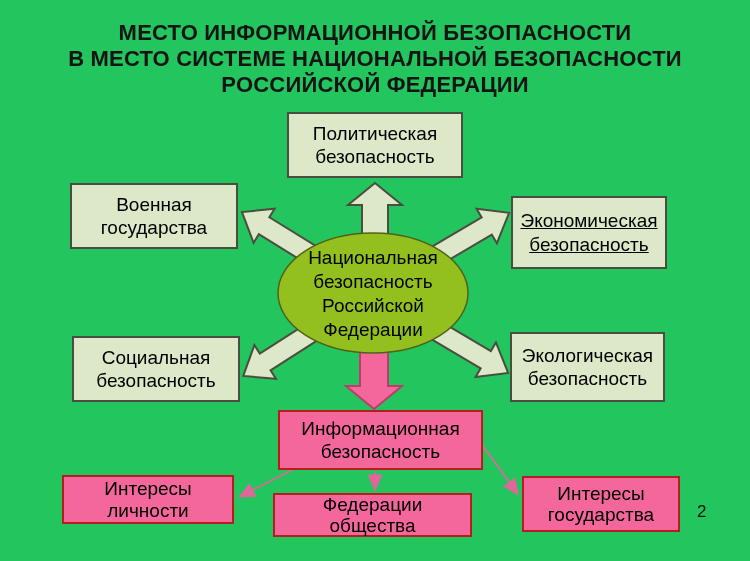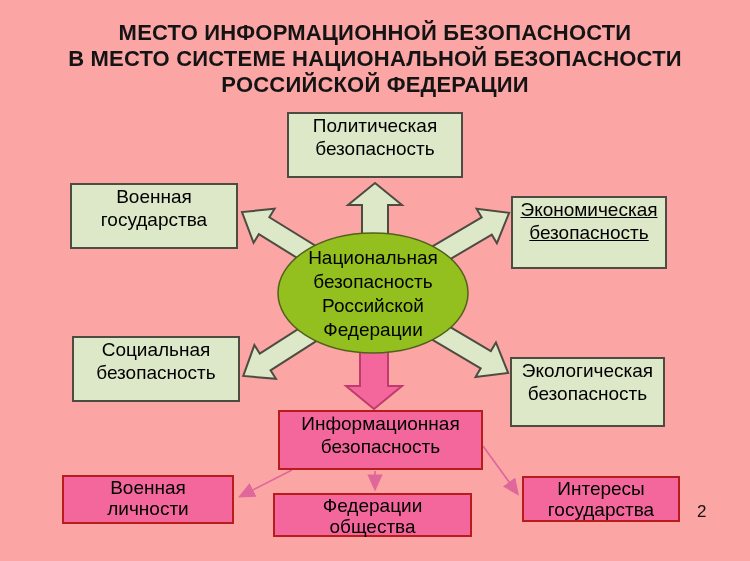--- a/index.html
+++ b/index.html
@@ -1,25 +1,25 @@
 <!DOCTYPE html>
 <html><head>
 <meta charset="utf-8">
 <style>
   html,body{margin:0;padding:0;background:#fff;}
   .stage{
-    position:relative;width:750px;height:561px;background:#fca5a5;
+    position:relative;width:750px;height:561px;background:#22c55e;
     font-family:"Liberation Sans","DejaVu Sans",sans-serif;color:#000;overflow:hidden;
   }
   .title{
     position:absolute;top:20px;left:0;width:750px;text-align:center;
     font-size:22px;line-height:26px;font-weight:bold;color:#141414;letter-spacing:.2px;
   }
   .box{
-    position:absolute;display:flex;justify-content:center;
+    position:absolute;display:flex;align-items:center;justify-content:center;
     text-align:center;font-size:19px;line-height:1.22;box-sizing:border-box;
   }
   .green{background:#dde8c8;border:2px solid #4c4c40;}
   .pink{background:#f4679c;border:2px solid #b91c1c;}
   .ellipse-label{
     position:absolute;left:288px;top:246px;width:170px;text-align:center;
     font-size:19px;line-height:24px;
   }
   svg.layer{position:absolute;left:0;top:0;}
   .pagenum{position:absolute;left:697px;top:502px;font-size:17px;color:#111;}
@@ -77,35 +77,35 @@
   </div>
 
   <div class="box green" style="left:511px;top:196px;width:156px;height:73px;text-decoration:underline;">
     <span>Экономическая безопасность</span>
   </div>
 
   <div class="box green" style="left:72px;top:336px;width:168px;height:66px;">
     <span>Социальная безопасность</span>
   </div>
 
-  <div class="box green" style="left:510px;top:332px;width:155px;height:70px;margin-top:25px;">
+  <div class="box green" style="left:510px;top:332px;width:155px;height:70px;">
     <span>Экологическая безопасность</span>
   </div>
 
   <div class="box pink" style="left:278px;top:410px;width:205px;height:60px;">
     <span>Информационная безопасность</span>
   </div>
 
   <div class="box pink" style="left:62px;top:475px;width:172px;height:49px;padding:0 24px;line-height:1.12;">
-    <span>Военная личности</span>
+    <span>Интересы личности</span>
   </div>
 
   <div class="box pink" style="left:273px;top:493px;width:199px;height:44px;padding:0 34px;line-height:1.12;">
     <span>Федерации общества</span>
   </div>
 
-  <div class="box pink" style="left:522px;top:476px;width:158px;height:46px;padding:0 8px;line-height:1.12;">
+  <div class="box pink" style="left:522px;top:476px;width:158px;height:56px;padding:0 8px;line-height:1.12;">
     <span>Интересы государства</span>
   </div>
 
   <div class="pagenum">2</div>
 
 </div>
 
 </body></html>

